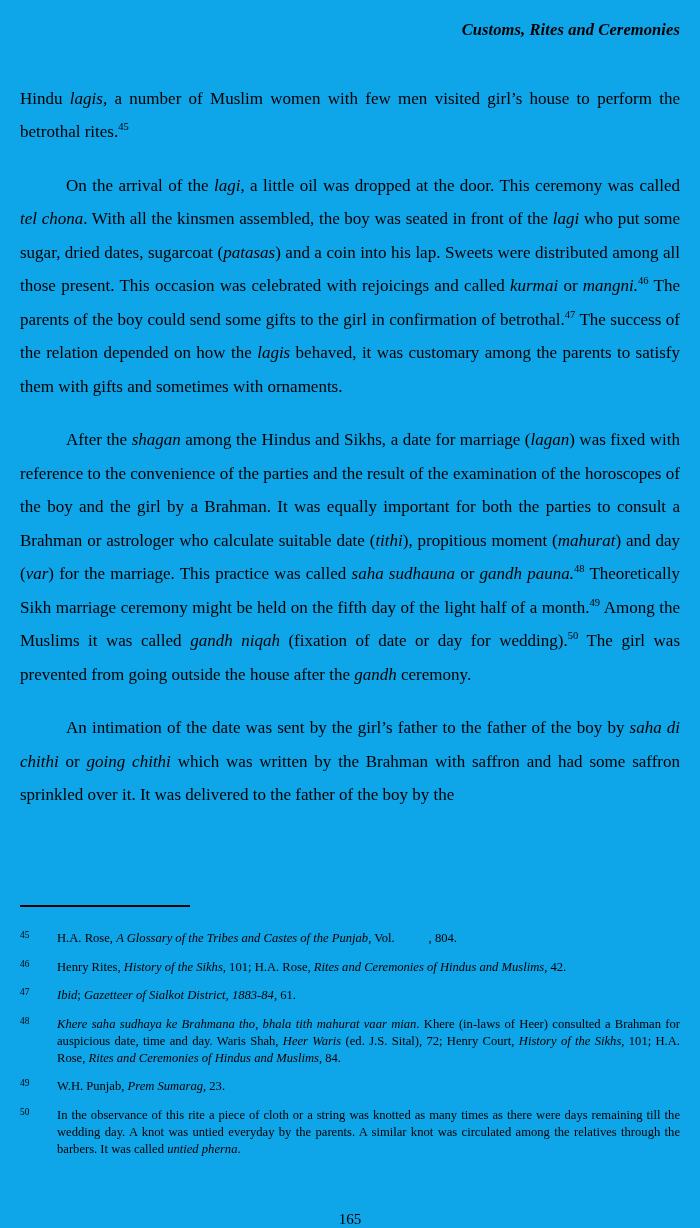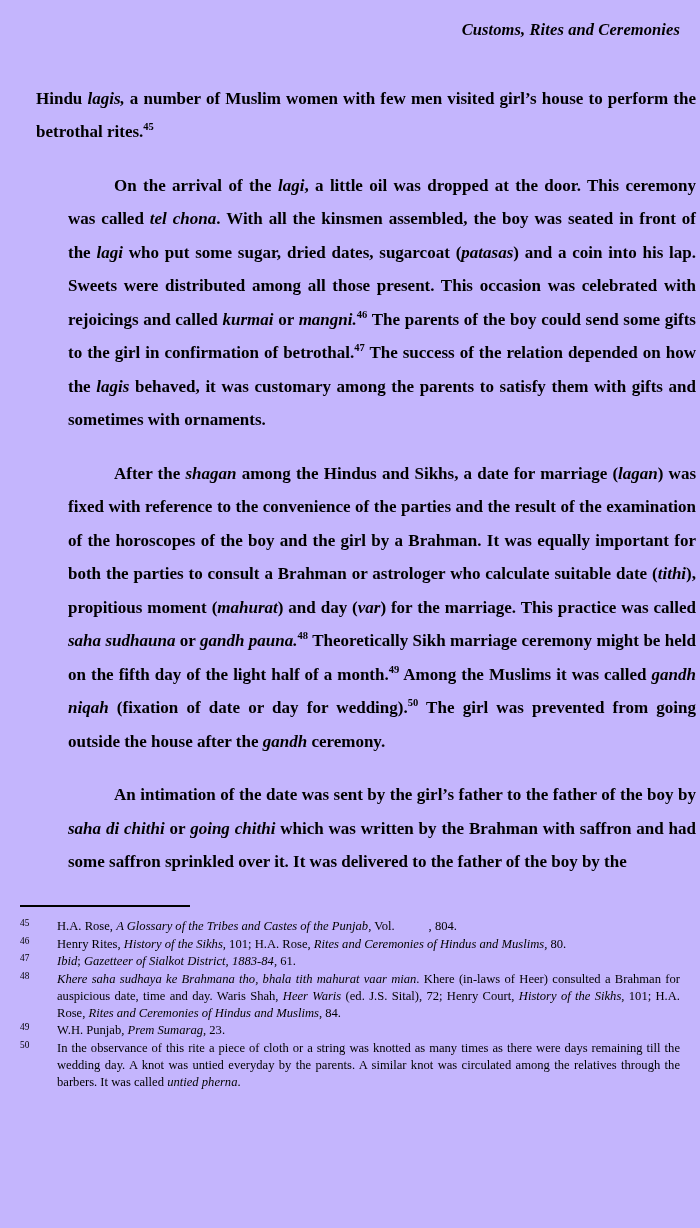--- a/index.html
+++ b/index.html
@@ -4,55 +4,53 @@
 <style>
   html, body {
     margin: 0;
     padding: 0;
     background: #ffffff;
   }
   .page {
     position: relative;
     width: 700px;
     height: 1228px;
-    background: #c4b5fd;
+    background: #0ea5e9;
     overflow: hidden;
     font-family: "Liberation Serif", "DejaVu Serif", serif;
     color: #000000;
     box-sizing: border-box;
   }
   .running-head {
     position: absolute;
     top: 20px;
     right: 20px;
     width: 660px;
     text-align: right;
     font-style: italic;
     font-weight: bold;
     font-size: 16.5px;
     letter-spacing: 0.1px;
   }
   .body-block {
     position: absolute;
     top: 82px;
-    left: 36px;
+    left: 20px;
     width: 660px;
-    font-weight: bold;
   }
   p.para {
     margin: 0 0 20px 0;
     text-align: justify;
     text-justify: inter-word;
     font-size: 17px;
     line-height: 1.97;
     hyphens: none;
   }
   p.para.indented {
     text-indent: 46px;
-    margin-left: 32px;
   }
   p.para:last-child {
     margin-bottom: 0;
   }
   i, em { font-style: italic; }
   sup {
     font-size: 0.62em;
     vertical-align: super;
     line-height: 0;
   }
@@ -87,20 +85,21 @@
     top: 0;
     width: 20px;
     font-size: 9.3px;
     line-height: 1.15;
     text-align: left;
   }
   .fn-text {
     display: block;
     text-align: justify;
     text-justify: inter-word;
+    margin-top: 12px;
   }
   .folio {
     position: absolute;
     left: 0;
     top: 1212px;
     width: 700px;
     text-align: center;
     font-size: 15px;
     line-height: 1;
   }
@@ -121,34 +120,35 @@
 
   <div class="fn-rule"></div>
 
   <div class="footnotes">
     <div class="fn">
       <span class="fn-num">45</span>
       <span class="fn-text"><span>H.A. Rose, </span><i>A Glossary of the Tribes and Castes of the Punjab</i><span>, Vol.</span><span class="gap-blank"></span><span>, 804.</span></span>
     </div>
     <div class="fn">
       <span class="fn-num">46</span>
-      <span class="fn-text"><span>Henry Rites, </span><i>History of the Sikhs</i><span>, 101; H.A. Rose, </span><i>Rites and Ceremonies of Hindus and Muslims</i><span>, 80.</span></span>
+      <span class="fn-text"><span>Henry Rites, </span><i>History of the Sikhs</i><span>, 101; H.A. Rose, </span><i>Rites and Ceremonies of Hindus and Muslims</i><span>, 42.</span></span>
     </div>
     <div class="fn">
       <span class="fn-num">47</span>
       <span class="fn-text"><i>Ibid</i><span>; </span><i>Gazetteer of Sialkot District, 1883-84</i><span>, 61.</span></span>
     </div>
     <div class="fn">
       <span class="fn-num">48</span>
       <span class="fn-text"><i>Khere saha sudhaya ke Brahmana tho, bhala tith mahurat vaar mian</i><span>. Khere (in-laws of Heer) consulted a Brahman for auspicious date, time and day. Waris Shah, </span><i>Heer Waris</i><span> (ed. J.S. Sital), 72; Henry Court, </span><i>History of the Sikhs</i><span>, 101; H.A. Rose, </span><i>Rites and Ceremonies of Hindus and Muslims</i><span>, 84.</span></span>
     </div>
     <div class="fn">
       <span class="fn-num">49</span>
       <span class="fn-text"><span>W.H. Punjab, </span><i>Prem Sumarag</i><span>, 23.</span></span>
     </div>
     <div class="fn">
       <span class="fn-num">50</span>
       <span class="fn-text"><span>In the observance of this rite a piece of cloth or a string was knotted as many times as there were days remaining till the wedding day. A knot was untied everyday by the parents. A similar knot was circulated among the relatives through the barbers. It was called </span><i>untied pherna</i><span>.</span></span>
     </div>
   </div>
 
+  <div class="folio">165</div>
 
 </div>
 
 </body></html>

